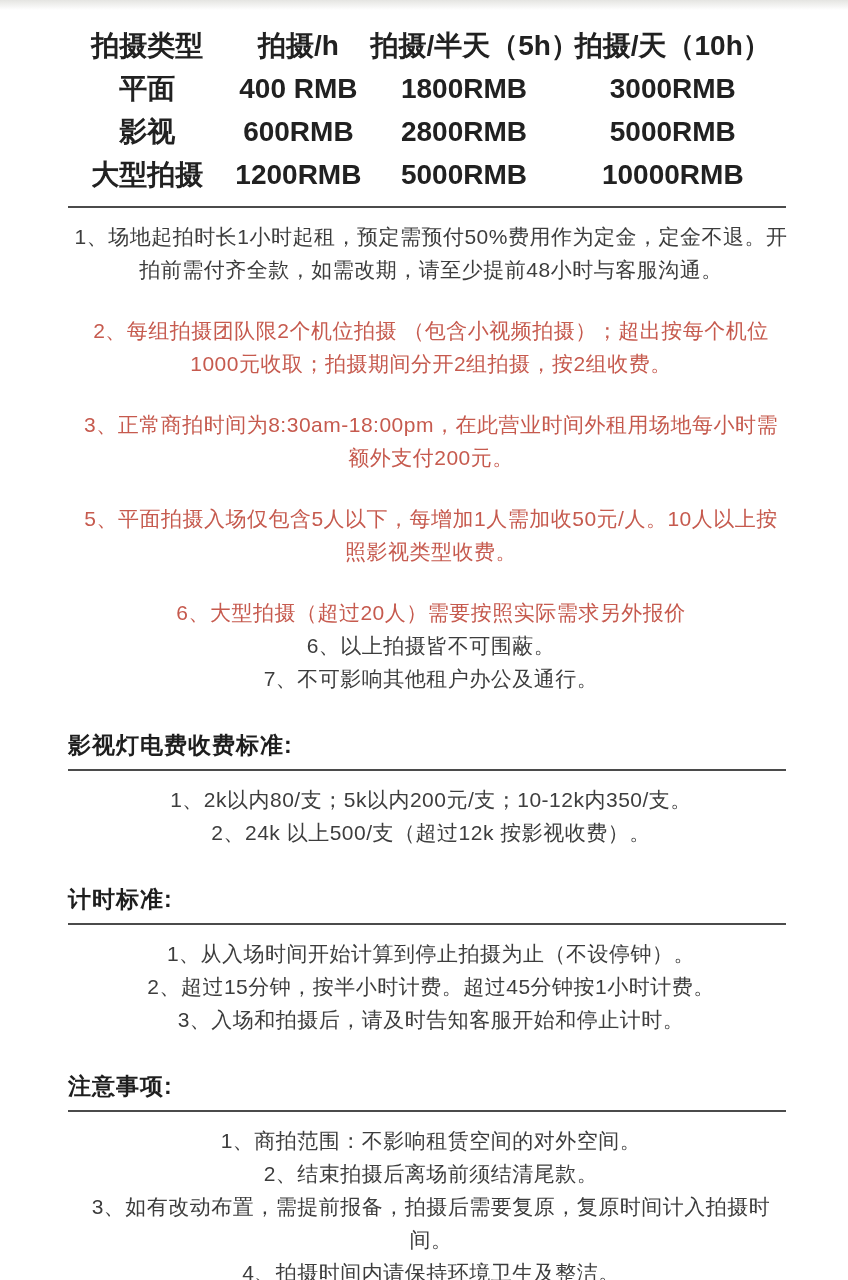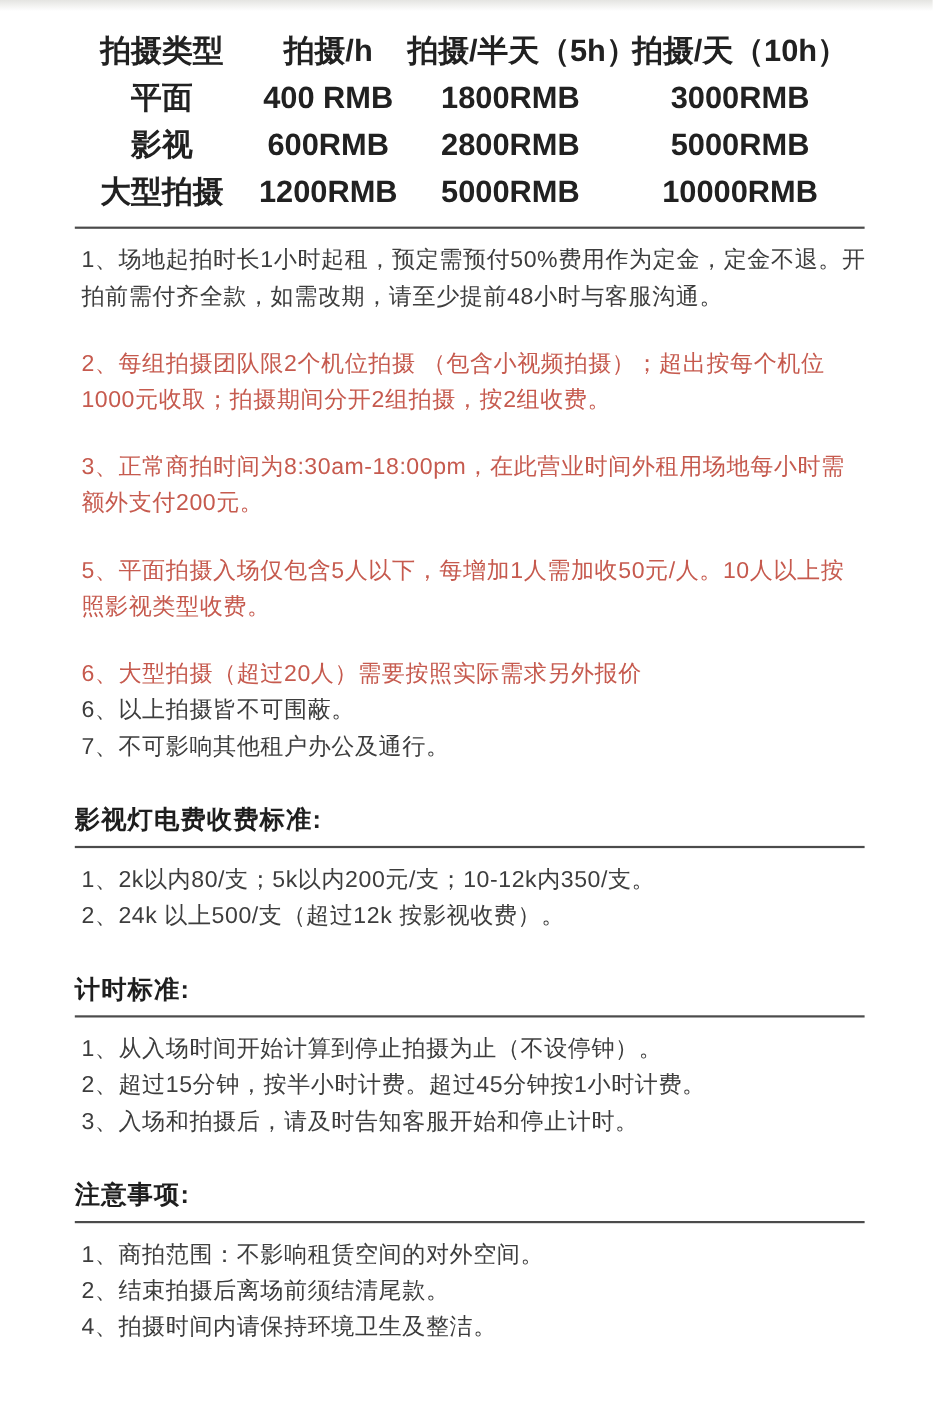--- a/index.html
+++ b/index.html
@@ -70,21 +70,21 @@
     background: var(--divider);
     margin: 10px 2px 12px 0;
   }
   .rule-item {
     font-size: 21px;
     line-height: 33px;
     margin: 0;
     padding-left: 6px;
     color: var(--text);
     letter-spacing: 0.5px;
-    text-align: left;
+    text-align: center;
   }
   .rule-item.red { color: var(--red); margin-top: 28px; }
 </style>
 </head>
 <body>
 
 <div class="top-shade"></div>
 
 <div class="doc">
   <table class="price-table">
@@ -140,16 +140,17 @@
         <div class="sec-rule"></div>
         <p class="rule-item">1、从入场时间开始计算到停止拍摄为止（不设停钟）。</p>
         <p class="rule-item">2、超过15分钟，按半小时计费。超过45分钟按1小时计费。</p>
         <p class="rule-item">3、入场和拍摄后，请及时告知客服开始和停止计时。</p>
       </section>
       <section class="rule-section">
         <h2 class="sec-title">注意事项:</h2>
         <div class="sec-rule"></div>
         <p class="rule-item">1、商拍范围：不影响租赁空间的对外空间。</p>
         <p class="rule-item">2、结束拍摄后离场前须结清尾款。</p>
+        <p class="rule-item">3、如有改动布置，需提前报备，拍摄后需要复原，复原时间计入拍摄时间。</p>
         <p class="rule-item">4、拍摄时间内请保持环境卫生及整洁。</p>
       </section>
     </div>
 </div>
 
 </body></html>

